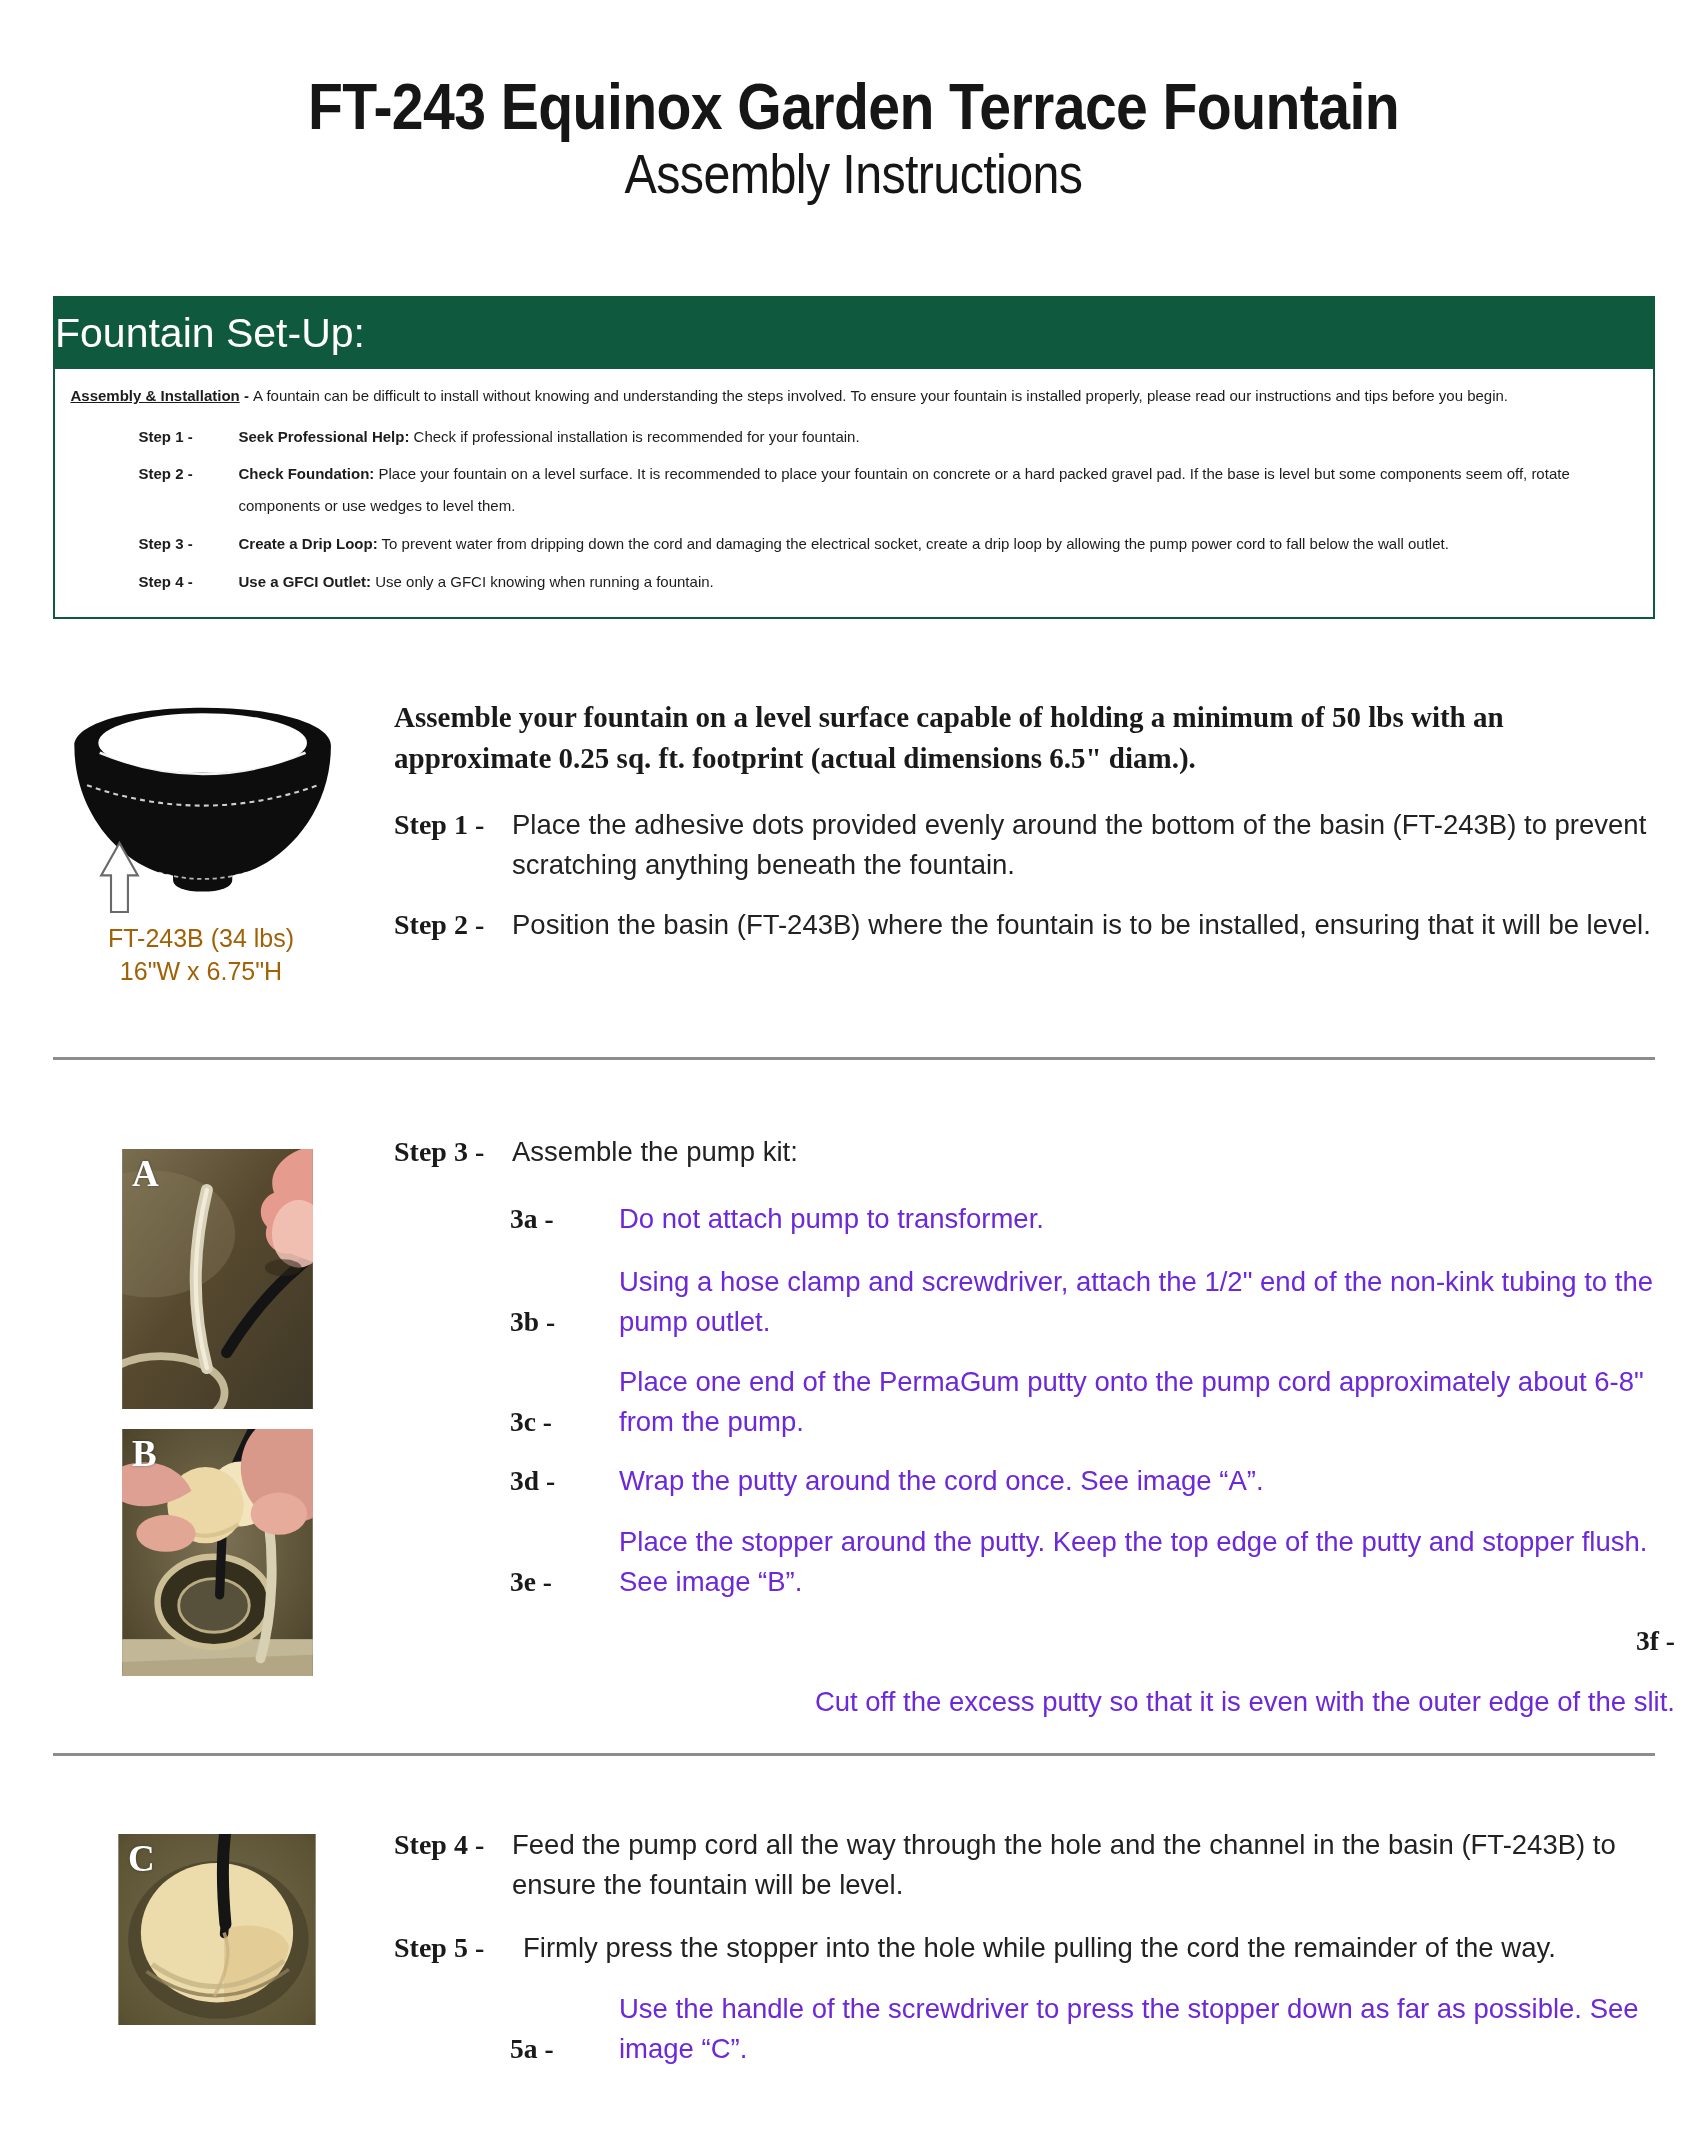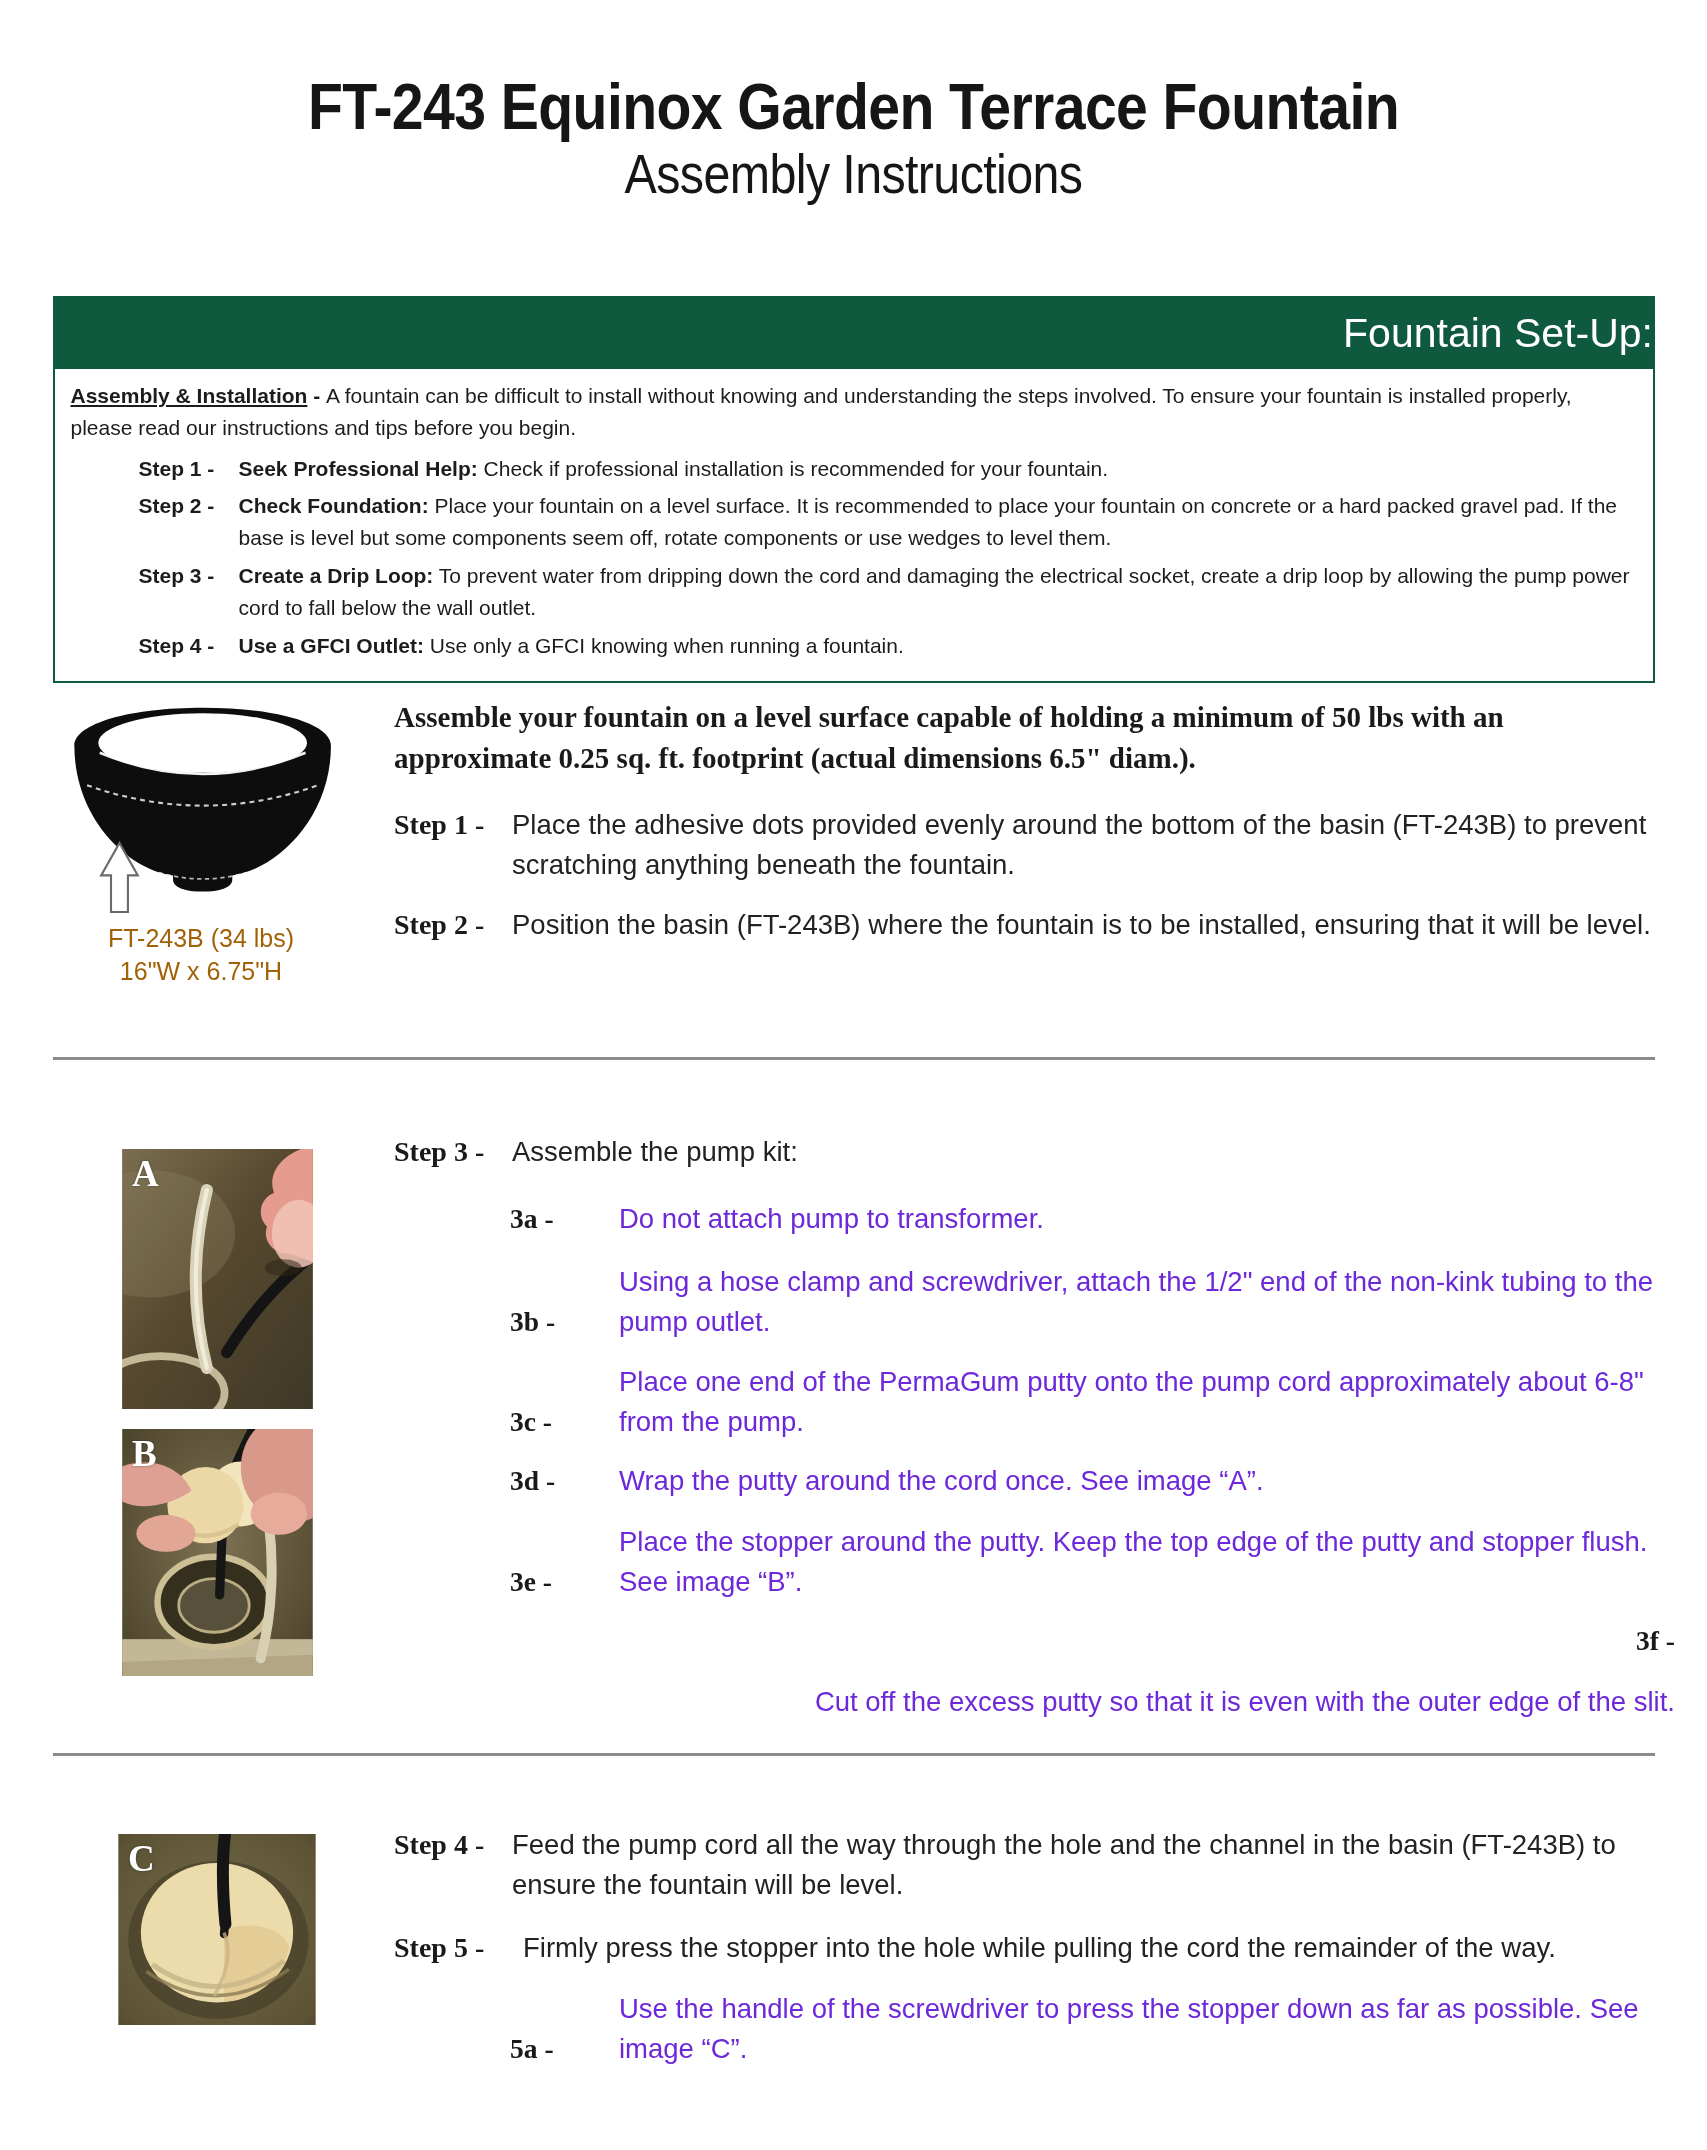--- a/index.html
+++ b/index.html
@@ -27,26 +27,26 @@
     font-size:55px; font-weight:normal; letter-spacing:-0.7px;
     color:#161616; line-height:1.12;
   }
   
   .setup-box{
     position:absolute; left:53px; top:296px; width:1598px;
     border:2.1px solid #0f5a3e; background:#ffffff;
   }
   .setup-header{
     height:71px; background:#0f5a3e; color:#ffffff;
-    font-size:41px; text-align:right; line-height:71px;
+    font-size:41px; text-align:left; line-height:71px;
     font-family:"Liberation Sans", sans-serif;
   }
   .setup-body{
     padding:11.3px 18.4px 14px 15.5px;
-    font-size:21px; line-height:32px; color:#1c1c1c;
+    font-size:15px; line-height:32px; color:#1c1c1c;
   }
   .setup-intro{margin:0;}
   .setup-intro .intro-label{font-weight:bold; text-decoration:underline;}
   .setup-intro .intro-dash{font-weight:bold;}
   .setup-steps{margin-top:8.5px;}
   .box-step{display:flex; margin-bottom:5.6px;}
   .box-step-label{flex:0 0 100px; margin-left:68px; font-weight:bold; white-space:nowrap;}
   .box-step-text{flex:1;}
   .box-step-text b{font-weight:bold;}
   

